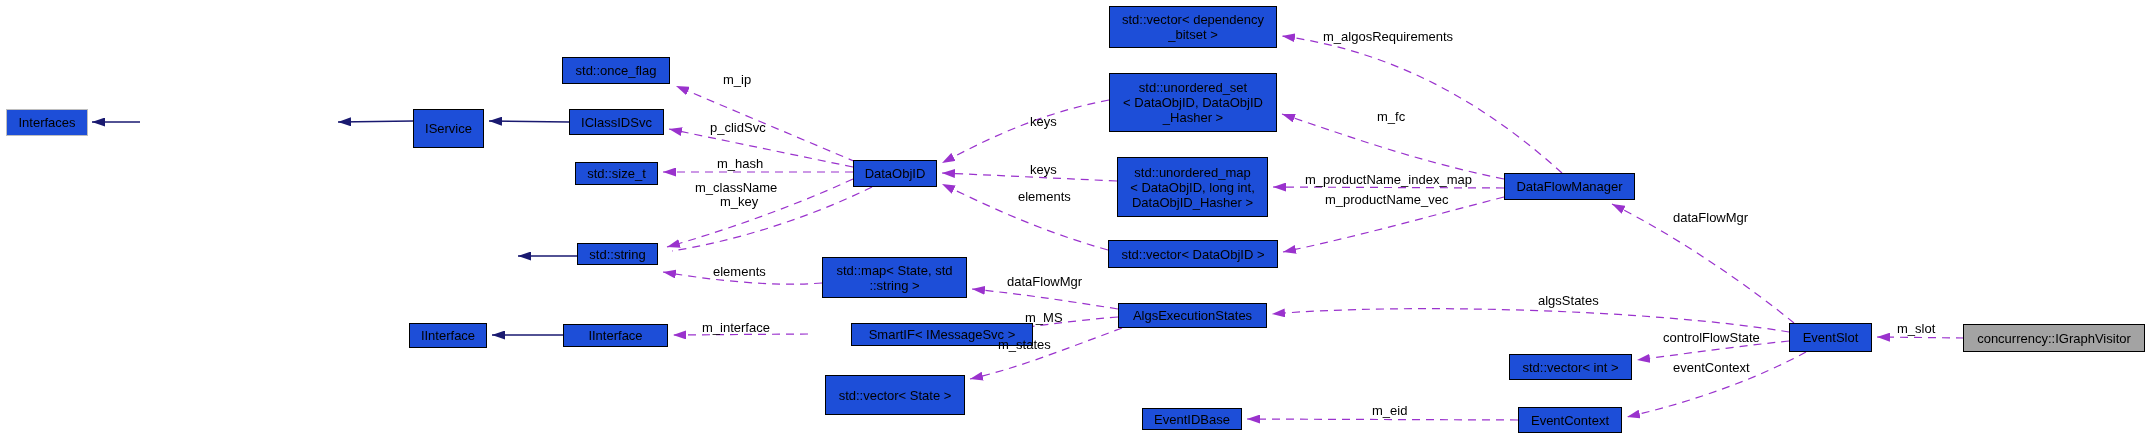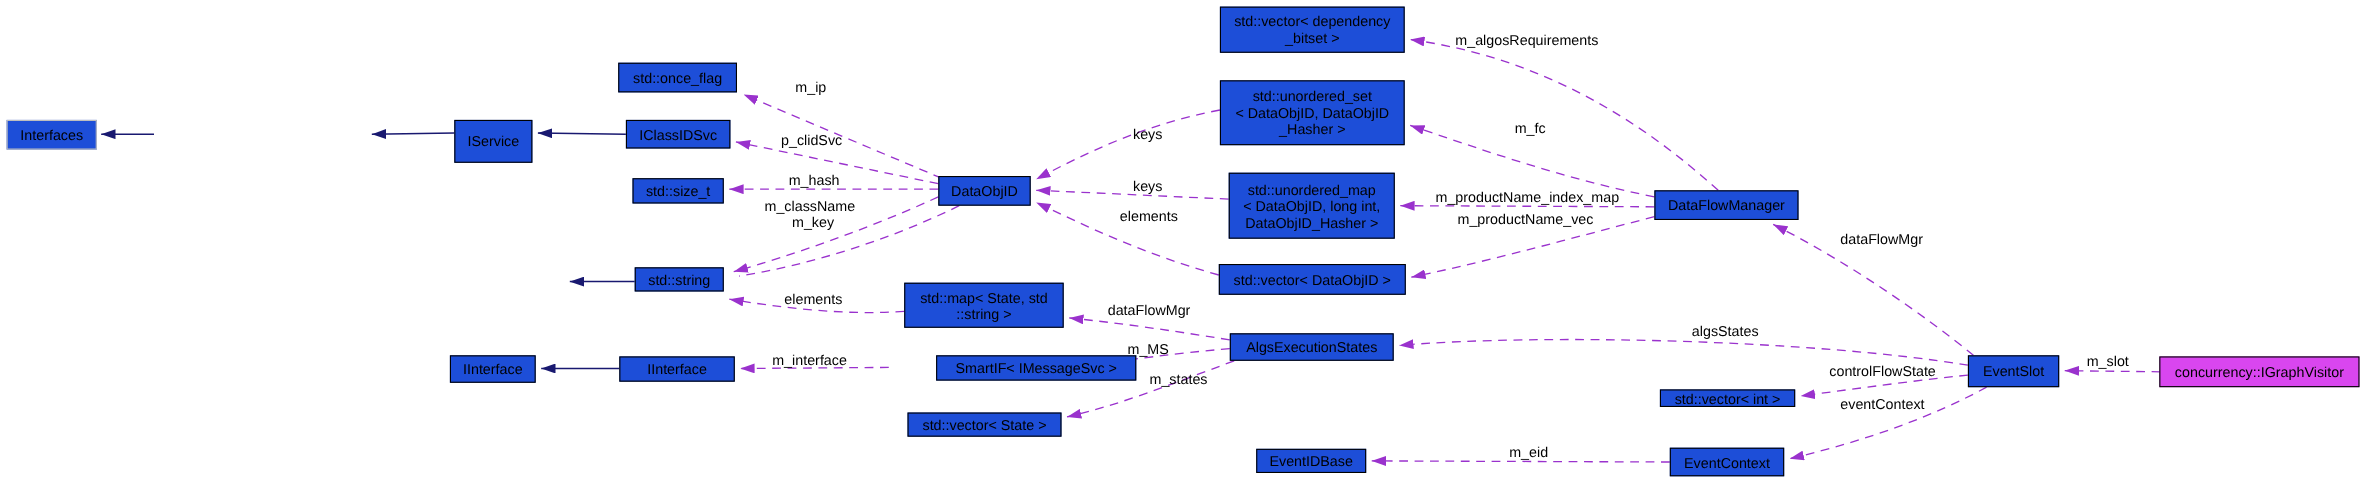--- a/index.html
+++ b/index.html
@@ -2,21 +2,21 @@
 <html><head>
 <meta charset="utf-8">
 <style>
   html,body{margin:0;padding:0;background:#ffffff;}
   #diagram{position:relative;width:2149px;height:439px;background:#ffffff;
            font-family:"Liberation Sans",sans-serif;overflow:hidden;}
   .node{position:absolute;background:#1d4ed8;border:1px solid #000000;box-sizing:border-box;
         display:flex;align-items:center;justify-content:center;text-align:center;
         white-space:pre-line;font-size:13px;line-height:15px;color:#000000;}
   .node.external{border-color:#bebebe;}
-  .node.focus{background:#d946ef;}
+  .node.focus{background:#a3a3a3;}
   .edge-label{position:absolute;font-size:13px;line-height:13px;color:#000000;white-space:nowrap;}
   svg.edges{position:absolute;left:0;top:0;width:2149px;height:439px;}
   path.usage{stroke:#9a32cd;fill:none;stroke-dasharray:8 6;stroke-width:1.2;}
   path.inherit{stroke:#191970;fill:none;stroke-width:1.4;}
 </style>
 </head>
 <body>
 
 <div id="diagram">
 
@@ -66,48 +66,48 @@
   <div class="node" style="left:562px;top:57px;width:108px;height:27px">std::once_flag</div>
   <div class="node" style="left:569px;top:109px;width:95px;height:26px">IClassIDSvc</div>
   <div class="node" style="left:575px;top:162px;width:83px;height:23px">std::size_t</div>
   <div class="node" style="left:577px;top:243px;width:81px;height:22px">std::string</div>
   <div class="node" style="left:409px;top:323px;width:78px;height:25px">IInterface</div>
   <div class="node" style="left:563px;top:324px;width:105px;height:23px">IInterface</div>
   <div class="node" style="left:853px;top:160px;width:84px;height:27px">DataObjID</div>
   <div class="node" style="left:822px;top:257px;width:145px;height:41px">std::map&lt; State, std
 ::string &gt;</div>
   <div class="node" style="left:851px;top:323px;width:182px;height:23px">SmartIF&lt; IMessageSvc &gt;</div>
-  <div class="node" style="left:825px;top:375px;width:140px;height:22px">std::vector&lt; State &gt;</div>
+  <div class="node" style="left:825px;top:375px;width:140px;height:40px">std::vector&lt; State &gt;</div>
   <div class="node" style="left:1109px;top:6px;width:168px;height:42px">std::vector&lt; dependency
 _bitset &gt;</div>
   <div class="node" style="left:1109px;top:73px;width:168px;height:59px">std::unordered_set
 &lt; DataObjID, DataObjID
 _Hasher &gt;</div>
   <div class="node" style="left:1108px;top:240px;width:170px;height:28px">std::vector&lt; DataObjID &gt;</div>
   <div class="node" style="left:1117px;top:157px;width:151px;height:60px">std::unordered_map
 &lt; DataObjID, long int,
 DataObjID_Hasher &gt;</div>
   <div class="node" style="left:1118px;top:303px;width:149px;height:25px">AlgsExecutionStates</div>
   <div class="node" style="left:1142px;top:408px;width:100px;height:22px">EventIDBase</div>
   <div class="node" style="left:1504px;top:173px;width:131px;height:27px">DataFlowManager</div>
-  <div class="node" style="left:1509px;top:354px;width:123px;height:16px">std::vector&lt; int &gt;</div>
+  <div class="node" style="left:1509px;top:354px;width:123px;height:26px">std::vector&lt; int &gt;</div>
   <div class="node" style="left:1518px;top:407px;width:104px;height:26px">EventContext</div>
   <div class="node" style="left:1789px;top:323px;width:83px;height:29px">EventSlot</div>
   <div class="node focus" style="left:1963px;top:324px;width:182px;height:28px">concurrency::IGraphVisitor</div>
 
   <div class="edge-label" style="left:723px;top:73px">m_ip</div>
   <div class="edge-label" style="left:710px;top:121px">p_clidSvc</div>
   <div class="edge-label" style="left:717px;top:157px">m_hash</div>
   <div class="edge-label" style="left:695px;top:181px">m_className</div>
   <div class="edge-label" style="left:720px;top:195px">m_key</div>
   <div class="edge-label" style="left:713px;top:265px">elements</div>
   <div class="edge-label" style="left:702px;top:321px">m_interface</div>
   <div class="edge-label" style="left:1007px;top:275px">dataFlowMgr</div>
   <div class="edge-label" style="left:1025px;top:311px">m_MS</div>
-  <div class="edge-label" style="left:1045px;top:338px">m_states</div>
+  <div class="edge-label" style="left:998px;top:338px">m_states</div>
   <div class="edge-label" style="left:1030px;top:115px">keys</div>
   <div class="edge-label" style="left:1030px;top:163px">keys</div>
   <div class="edge-label" style="left:1018px;top:190px">elements</div>
   <div class="edge-label" style="left:1323px;top:30px">m_algosRequirements</div>
   <div class="edge-label" style="left:1377px;top:110px">m_fc</div>
   <div class="edge-label" style="left:1305px;top:173px">m_productName_index_map</div>
   <div class="edge-label" style="left:1325px;top:193px">m_productName_vec</div>
   <div class="edge-label" style="left:1673px;top:211px">dataFlowMgr</div>
   <div class="edge-label" style="left:1538px;top:294px">algsStates</div>
   <div class="edge-label" style="left:1663px;top:331px">controlFlowState</div>

